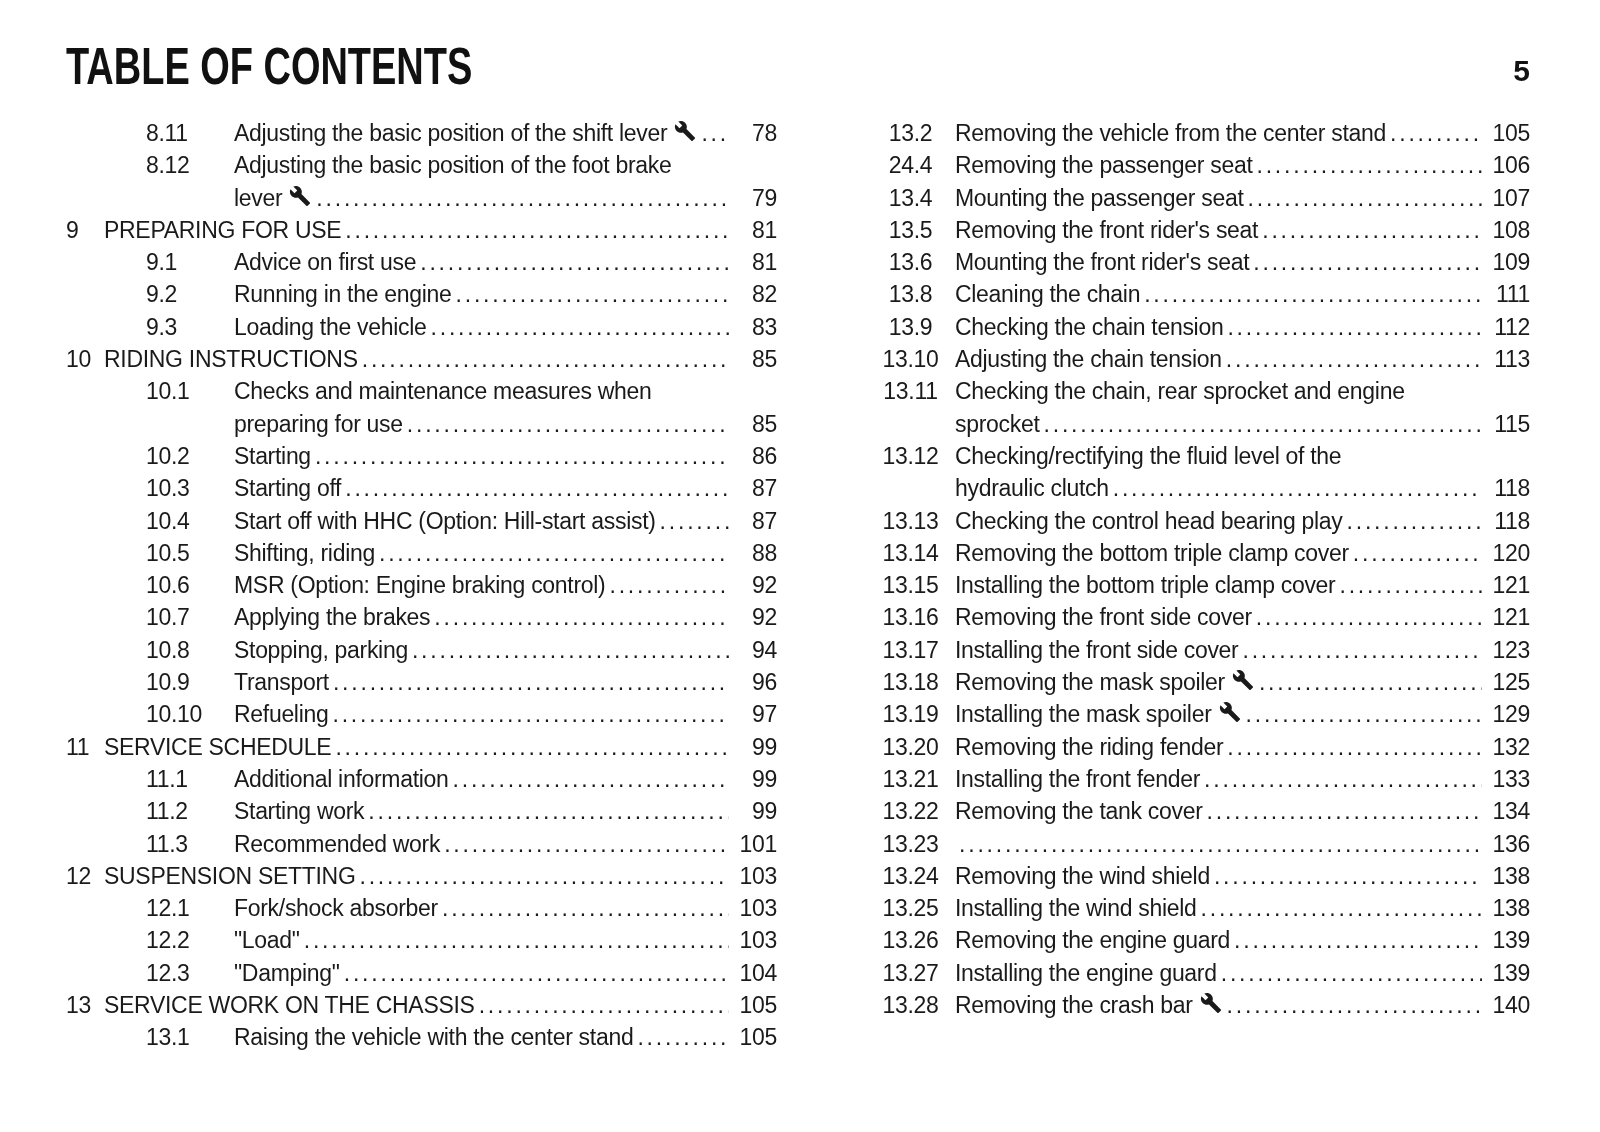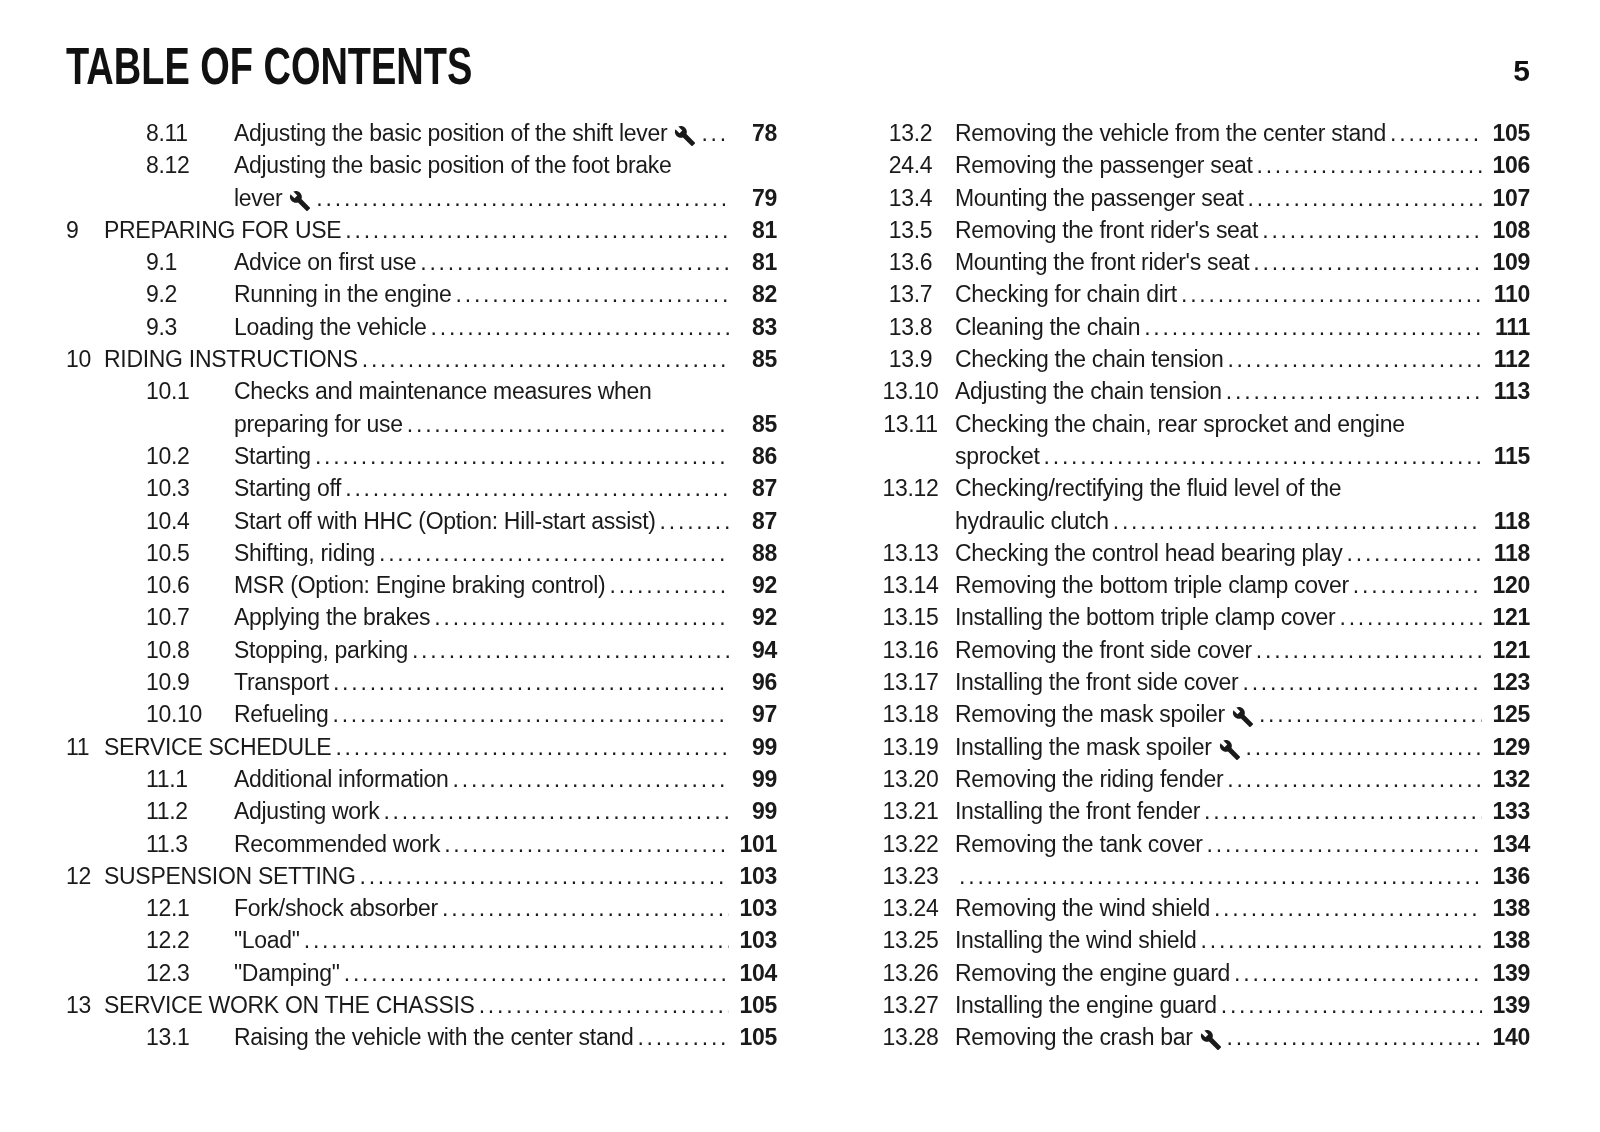--- a/index.html
+++ b/index.html
@@ -27,30 +27,30 @@
 
   .entry{display:flex;align-items:flex-start;}
   .entry .num{flex:0 0 auto;}
   #col-left .chap .num{width:38px;}
   #col-left .sub{padding-left:38px;}
   #col-left .sub .num{width:88px;margin-left:42px;}
   #col-right .num{width:89px;text-align:center;}
 
   .body{flex:1 1 auto;min-width:0;}
   .tline{white-space:nowrap;}
-  .lastline{display:flex;align-items:center;}
+  .lastline{display:flex;align-items:flex-start;}
   .txt{flex:0 0 auto;white-space:nowrap;}
   .leader{
     flex:1 1 16px;min-width:8px;overflow:hidden;white-space:nowrap;
     letter-spacing:2.8px;margin-left:4px;
   }
   .leader::after{
     content:"..............................................................................................";
   }
-  .pg{flex:0 0 auto;min-width:42px;text-align:right;padding-left:6px;font-weight:bold;}
+  .pg{flex:0 0 auto;min-width:42px;text-align:right;padding-left:6px;}
 
   .wrench{
     flex:0 0 auto;display:inline-flex;margin-left:7px;margin-right:1px;
     transform:translateY(3px);
   }
   .wrench svg{width:22px;height:22px;fill:#1a1a1a;}
 </style>
 </head>
 <body>
 
@@ -257,21 +257,21 @@
           <span class="txt">Additional information</span>
           <span class="leader"></span>
           <span class="pg">99</span>
         </div>
       </div>
     </div>
     <div class="entry sub">
       <span class="num">11.2</span>
       <div class="body">
         <div class="lastline">
-          <span class="txt">Adjusting work</span>
+          <span class="txt">Starting work</span>
           <span class="leader"></span>
           <span class="pg">99</span>
         </div>
       </div>
     </div>
     <div class="entry sub">
       <span class="num">11.3</span>
       <div class="body">
         <div class="lastline">
           <span class="txt">Recommended work</span>
@@ -382,30 +382,20 @@
         </div>
       </div>
     </div>
     <div class="entry sub">
       <span class="num">13.6</span>
       <div class="body">
         <div class="lastline">
           <span class="txt">Mounting the front rider's seat</span>
           <span class="leader"></span>
           <span class="pg">109</span>
-        </div>
-      </div>
-    </div>
-    <div class="entry sub">
-      <span class="num">13.7</span>
-      <div class="body">
-        <div class="lastline">
-          <span class="txt">Checking for chain dirt</span>
-          <span class="leader"></span>
-          <span class="pg">110</span>
         </div>
       </div>
     </div>
     <div class="entry sub">
       <span class="num">13.8</span>
       <div class="body">
         <div class="lastline">
           <span class="txt">Cleaning the chain</span>
           <span class="leader"></span>
           <span class="pg">111</span>

